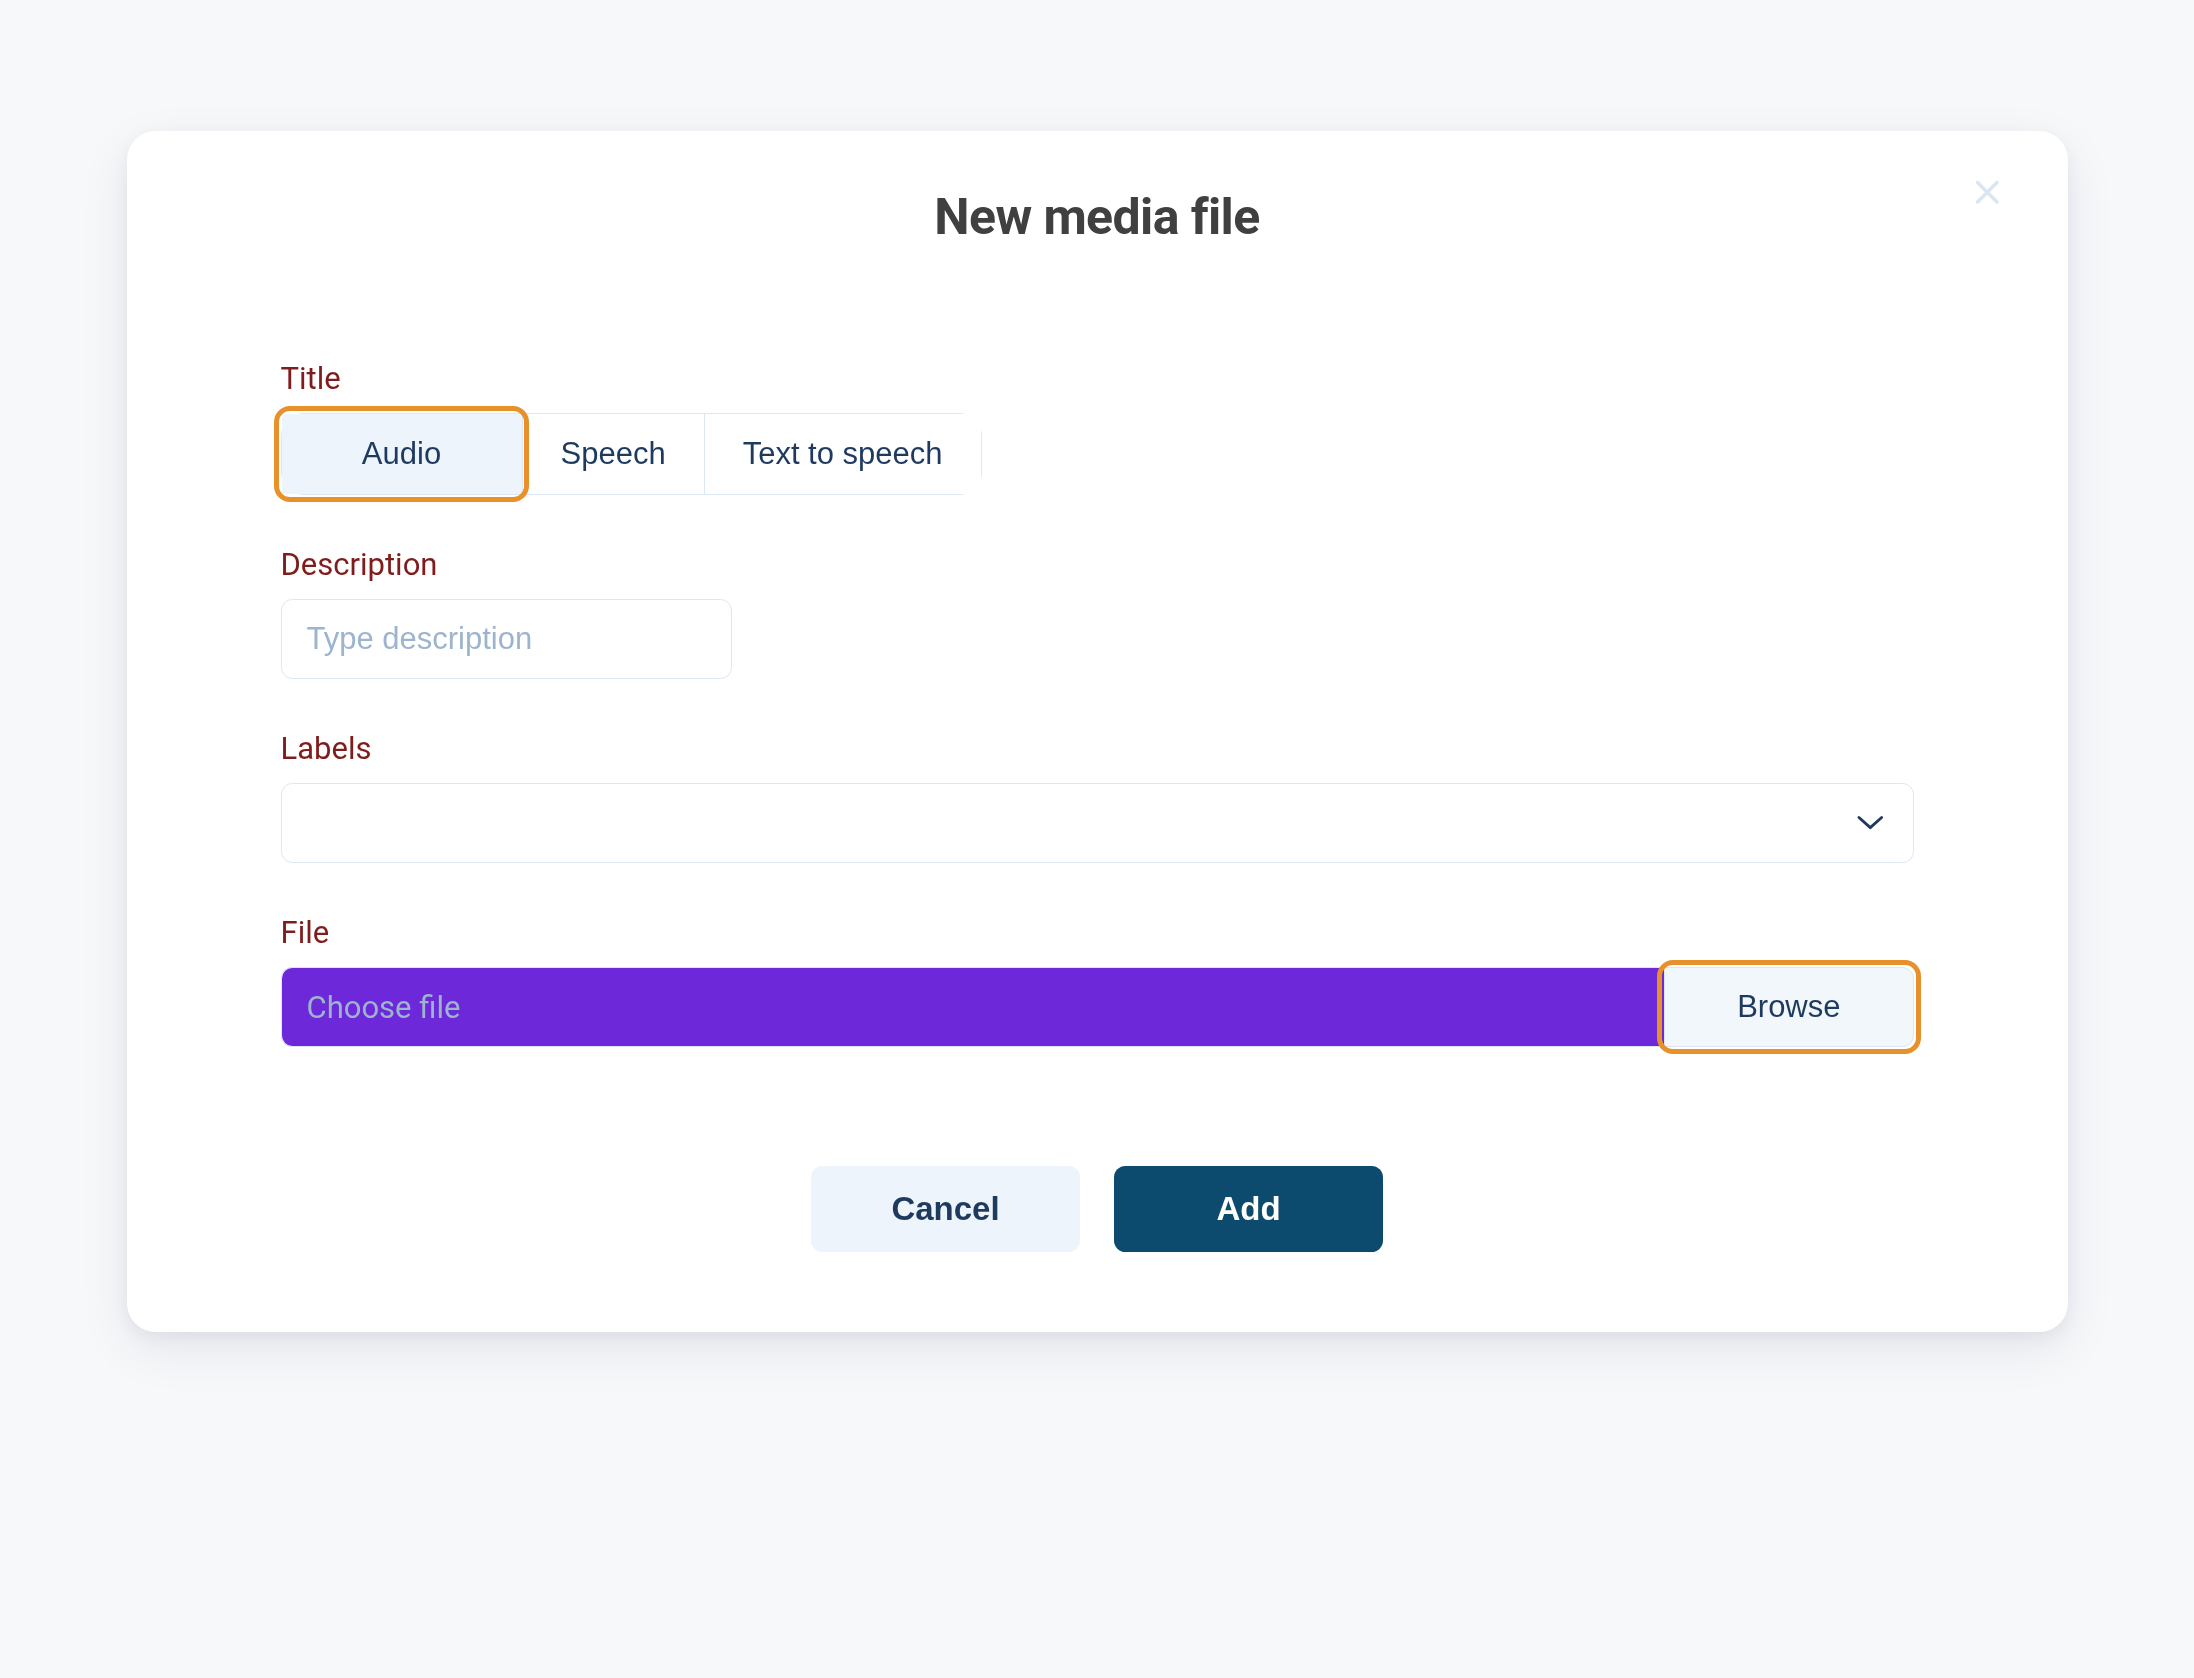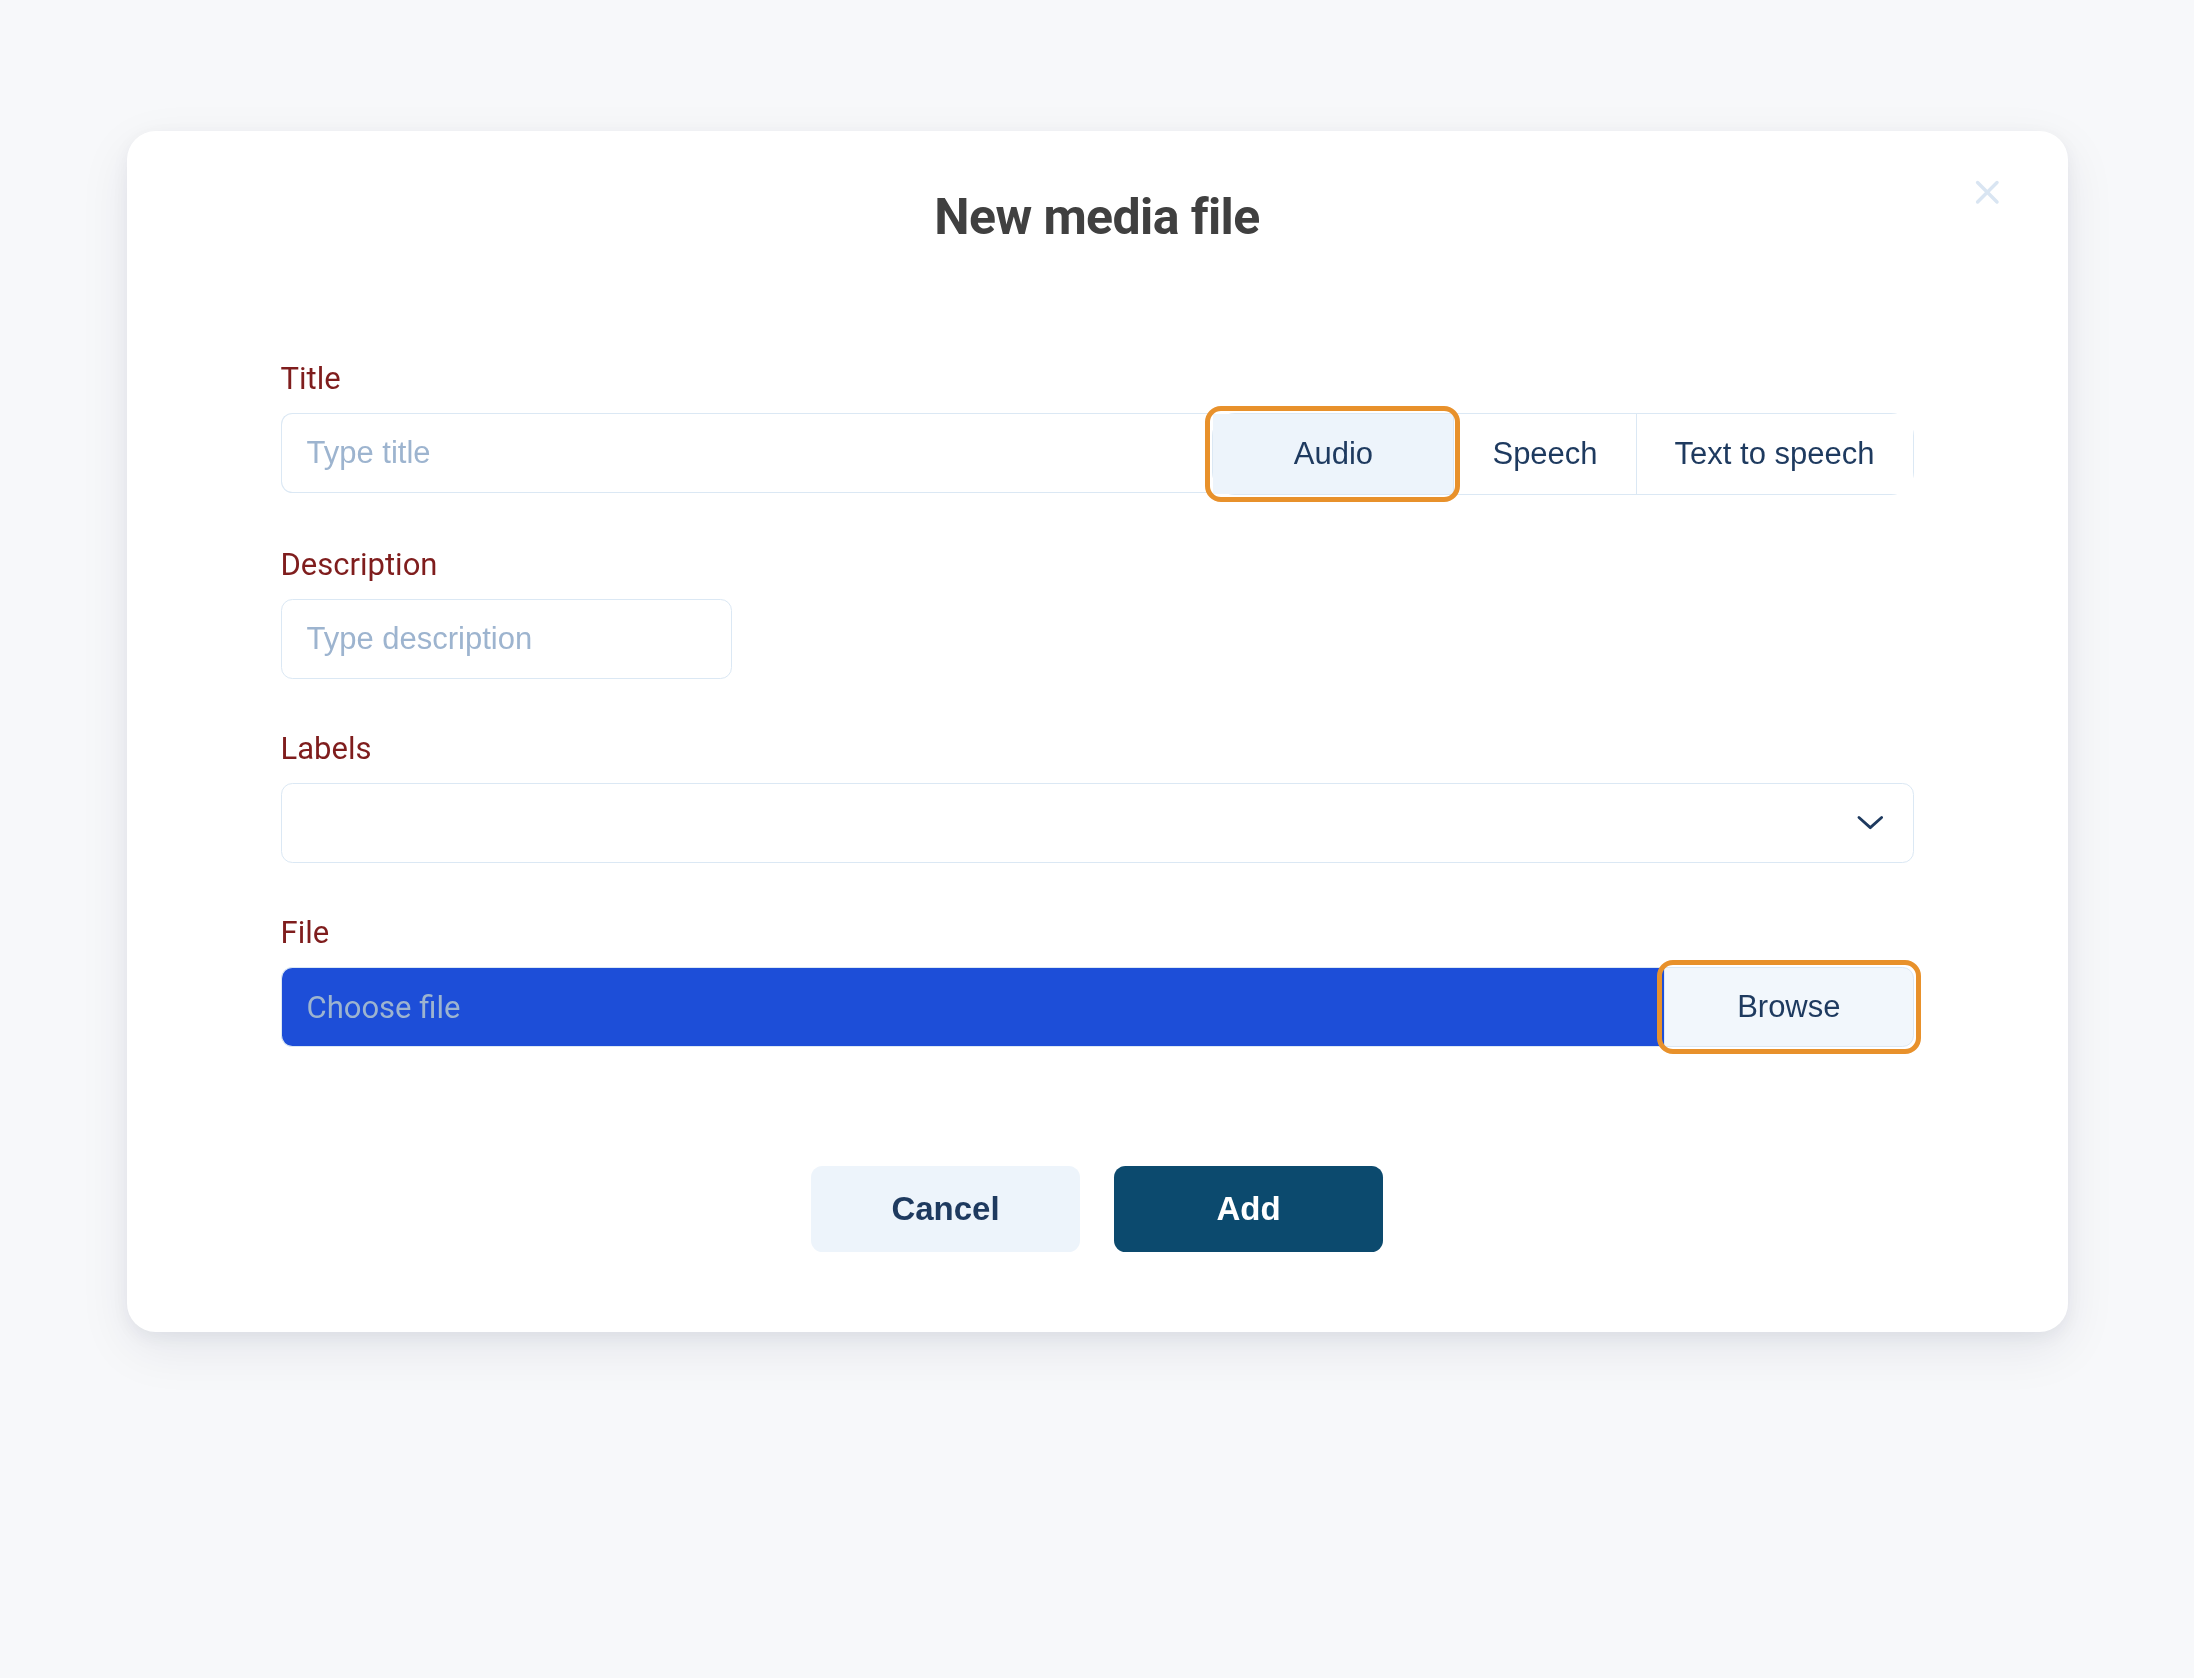--- a/index.html
+++ b/index.html
@@ -177,21 +177,21 @@
       height: 80px;
       border: 1.1px solid #dbe8f4;
       border-right: none;
       border-top-left-radius: 11.4px;
       border-bottom-left-radius: 11.4px;
       padding: 8px 25px;
       font-size: 31px;
       color: #9db4cf;
       display: flex;
       align-items: center;
-      background: #1d4ed8;
+      background: #6d28d9;
     }
     .browse-btn {
       height: 80px;
       padding: 0 72px;
       font-size: 31px;
       color: #1e3a5f;
       font-weight: 500;
       background: #f2f7fc;
       border: 1.1px solid #dbe8f4;
       border-top-right-radius: 11.4px;
@@ -242,21 +242,20 @@
           <line x1="42" y1="8" x2="8" y2="42"></line>
         </svg>
     </span>
   </button>
 
   <h1 class="modal-title">New media file</h1>
 
   <div class="form-group">
     <label class="form-label">Title</label>
     <div class="title-row">
-      <input type="text" class="text-input title-input" placeholder="Type title" style="">
       <div class="type-group" style="position:relative;">
         <div class="highlight-ring highlight-audio"></div>
         <button class="type-btn selected" style="width:240px;">Audio</button>
         <button class="type-btn">Speech</button>
         <button class="type-btn">Text to speech</button>
       </div>
     </div>
   </div>
 
   <div class="form-group">

